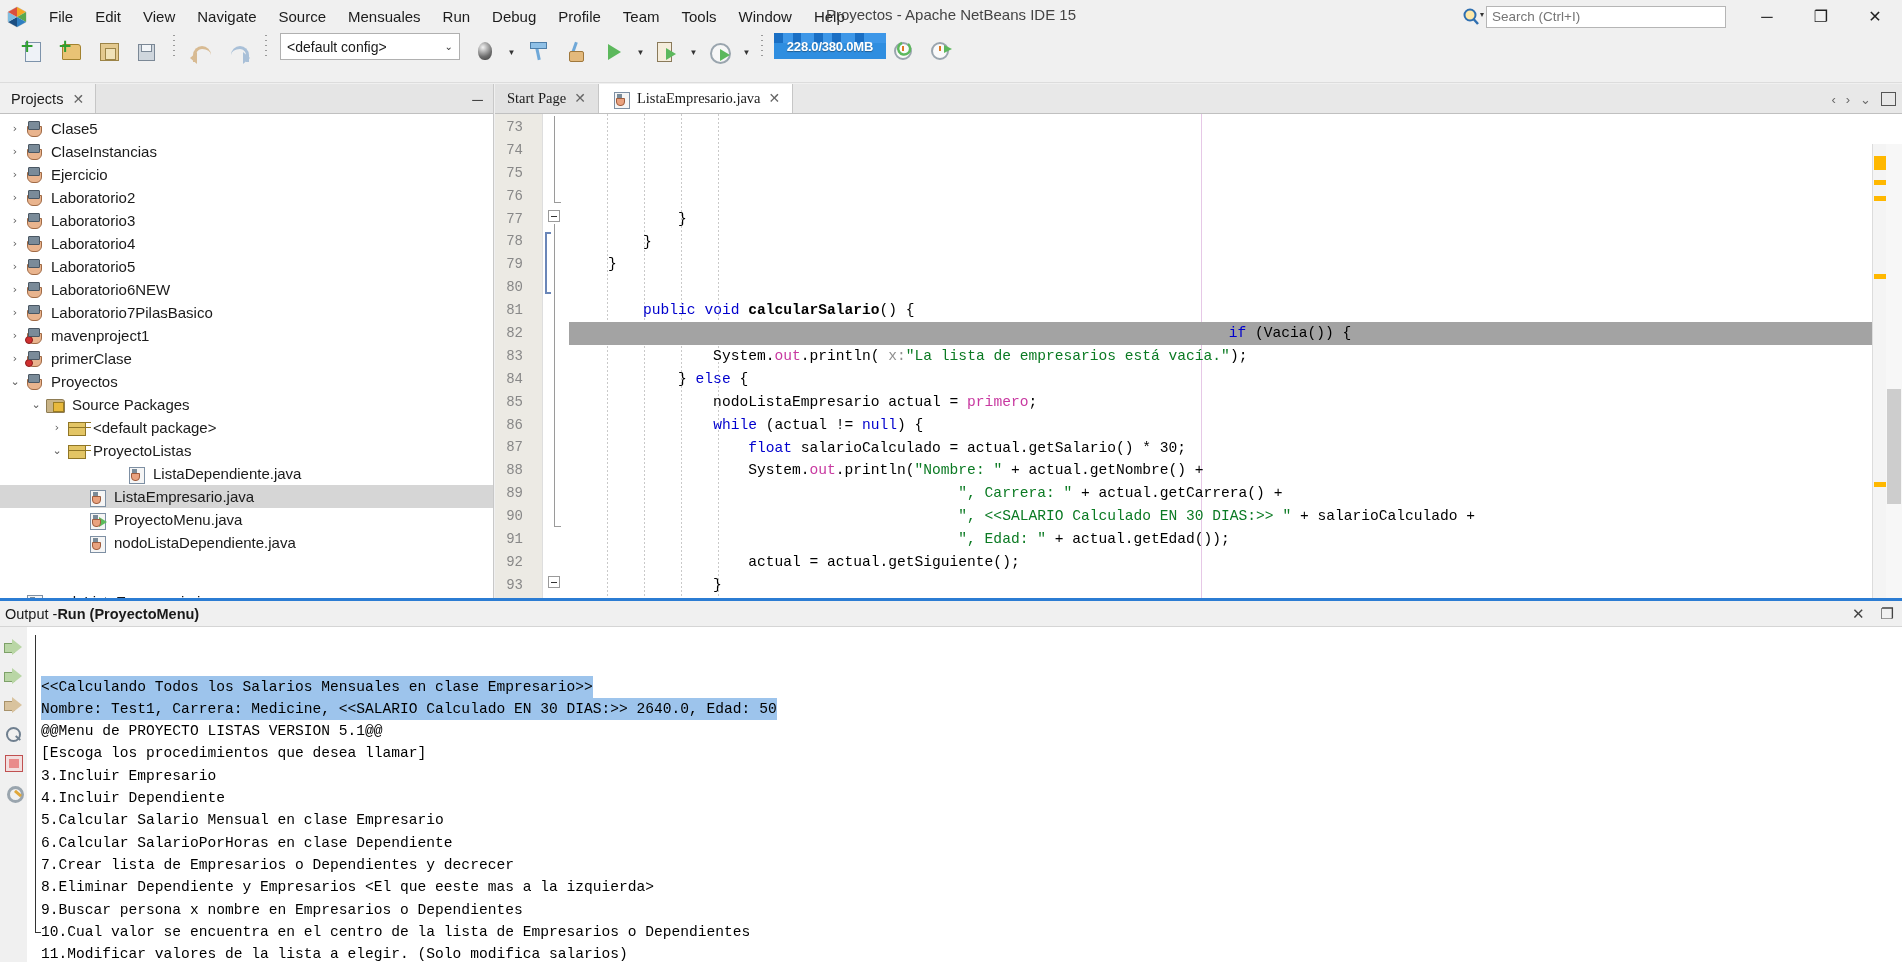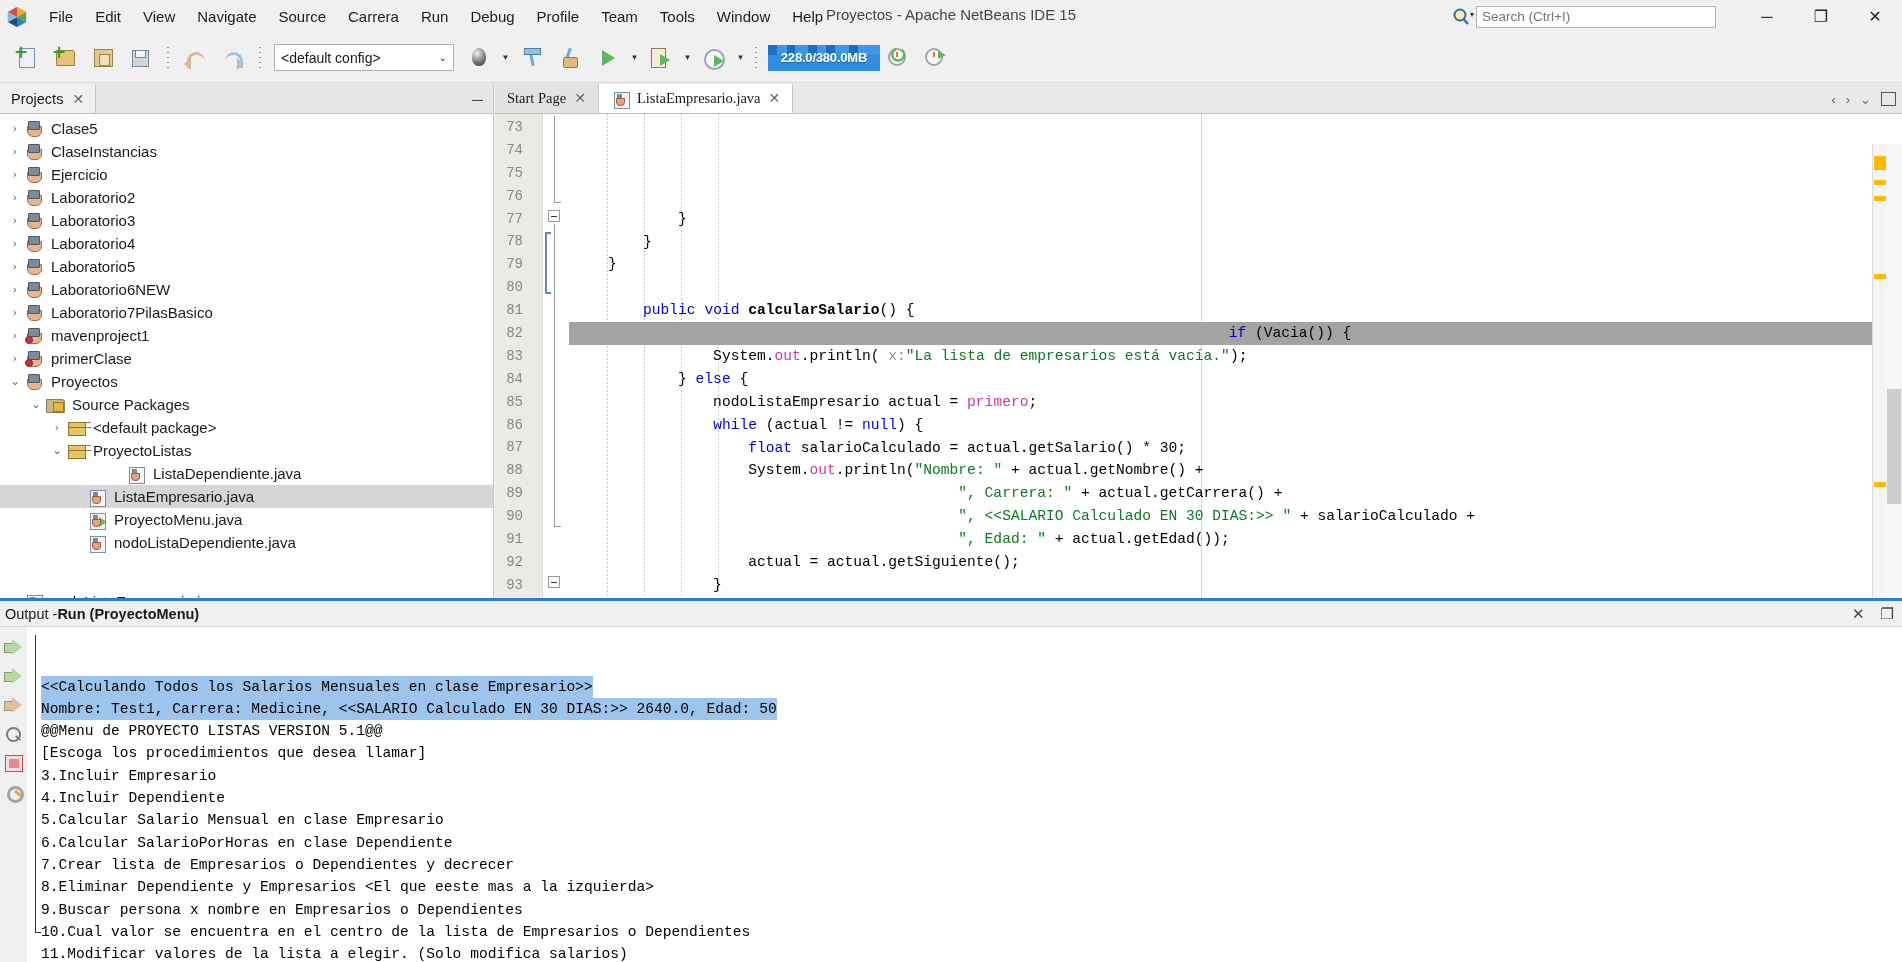--- a/index.html
+++ b/index.html
@@ -24,36 +24,36 @@
   }
   .win-title {
     position: absolute; left: 0; right: 0; top: 6px;
     text-align: center; font-size: 15px; color: #444; pointer-events: none;
     width: 1902px;
   }
   .title-right {
     position: absolute; right: 0; top: 0; height: 33px;
     display: flex; align-items: center;
   }
-  .search-wrap { display: flex; align-items: center; margin-right: 24px; }
+  .search-wrap { display: flex; align-items: center; margin-right: 14px; }
   .search-glyph { position: relative; width: 22px; height: 20px; margin-right: 2px; }
   .search-input {
     width: 240px; height: 22px; border: 1px solid #b5b5b5; background: #fff;
     font-size: 13.5px; color: #5b5b5b; padding: 0 5px;
     font-family: "Liberation Sans", sans-serif;
   }
   .win-btn {
     width: 54px; height: 33px; display: flex; align-items: center; justify-content: center;
     font-size: 16px; color: #222;
   }
 
   
   .toolbar {
     position: absolute; top: 33px; left: 0; width: 1902px; height: 50px;
-    background: #f0f0f0; display: flex; align-items: center; padding-left: 8px;
+    background: #f0f0f0; display: flex; padding-left: 14px;
     border-bottom: 1px solid #dcdcdc;
   }
   .tb-btn {
     width: 38px; height: 38px; display: flex; align-items: center; justify-content: center;
     position: relative; flex: none;
   }
   .tb-sep {
     width: 2px; height: 26px; margin: 0 7px; flex: none;
     background-image: radial-gradient(#9a9a9a 38%, transparent 40%);
     background-size: 2px 5px; background-repeat: repeat-y;
@@ -421,21 +421,21 @@
         <polygon points="4,8 13,3 13,13" fill="#d94f3d"></polygon>
       </svg>
     </div>
 
     <div class="menubar">
       <div class="menu-item">File</div>
       <div class="menu-item">Edit</div>
       <div class="menu-item">View</div>
       <div class="menu-item">Navigate</div>
       <div class="menu-item">Source</div>
-      <div class="menu-item">Carrera</div>
+      <div class="menu-item">Mensuales</div>
       <div class="menu-item">Run</div>
       <div class="menu-item">Debug</div>
       <div class="menu-item">Profile</div>
       <div class="menu-item">Team</div>
       <div class="menu-item">Tools</div>
       <div class="menu-item">Window</div>
       <div class="menu-item">Help</div>
     </div>
 
     <div class="win-title">Proyectos - Apache NetBeans IDE 15</div>

